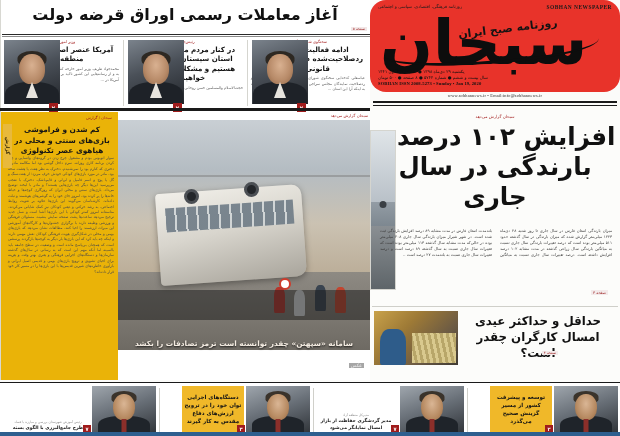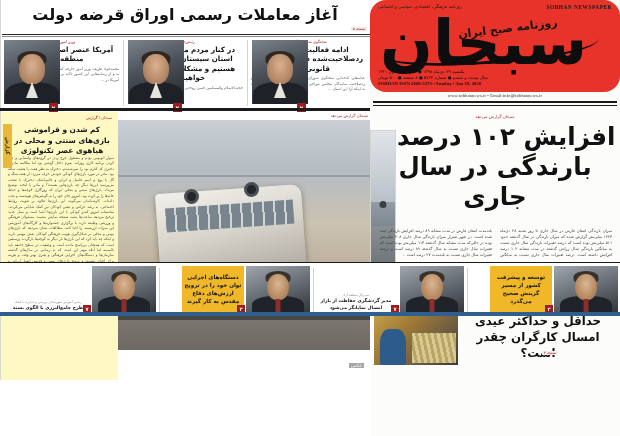--- a/index.html
+++ b/index.html
@@ -5,21 +5,21 @@
 <style>
   * { box-sizing: border-box; margin: 0; padding: 0; }
   html, body {
     width: 620px; height: 436px;
     overflow: hidden;
     background: #ffffff;
     font-family: "DejaVu Sans", "Liberation Sans", sans-serif;
   }
   .page {
     position: relative;
-    width: 620px; height: 316px;
+    width: 620px; height: 436px;
     background: #fbfbf9;
     margin-left: 48px;
   }
 
   
   .top-left {
     position: absolute; left: 0; top: 0;
     width: 370px; height: 113px;
     background: #ffffff;
     border-left: 1px solid #d8d8d2;
@@ -347,21 +347,21 @@
   .cc-credit {
     position: absolute; right: 6px; bottom: 12px;
     font-size: 4.6px; color: #eee;
     background: rgba(0,0,0,.35); padding: 0 2px;
   }
 
   
   .left-col {
     position: absolute; left: 0; top: 112px;
     width: 118px; height: 268px;
-    background: #fef9c3;
+    background: #eab308;
     border-left: 1px solid #d8d8d2;
   }
   .lc-kicker {
     position: absolute; right: 6px; top: 3px;
     font-size: 3.8px; color: #a42121;
   }
   .lc-title {
     position: absolute; right: 6px; top: 13px;
     width: 100px; text-align: center;
     font-size: 7.4px; font-weight: bold; color: #141414;
@@ -572,20 +572,21 @@
       </div>
       <div class="wheel w1"></div>
       <div class="wheel w2"></div>
       <div class="crescent"></div>
       <div class="person p1"></div>
       <div class="person p2"></div>
       <div class="person p3"></div>
       <div class="person p4"></div>
       <div class="cc-band"></div>
     </div>
+    <div class="cc-sub">سامانه «سپهتن» چقدر توانسته است ترمز تصادفات را بکشد</div>
     <div class="cc-credit">عکس</div>
   </div>
 
   <div class="left-col">
     <div class="lc-kicker">سبحان / گزارش</div>
     <div class="lc-title">کم شدن و فراموشی بازی‌های سنتی و محلی در هیاهوی عصر تکنولوژی</div>
     <div class="lc-body">سوار اتوبوس بودم و مشغول چرخ زدن در گروه‌های واتساپی و چک کردن برنامه کاری روزانه. سرم داخل گوشی بود اما مکالمه مادر و دختری که کنارم بود را نمی‌شنیدم. دخترک به نظر هفت یا هشت ساله بود. مادر در مورد بازی‌های کودکی خودش حرف می‌زد؛ از هفت‌سنگ و گل یا پوچ و اسم فامیل و لی‌لی و قایم‌باشک. دخترک با تعجب می‌پرسید این‌ها دیگر چه بازی‌هایی هستند؟ و مادر با لبخند توضیح می‌داد. بازی‌های سنتی و محلی ایران که روزگاری کوچه‌ها و حیاط خانه‌ها را پر کرده بود، امروز جای خود را به گوشی‌های هوشمند و تبلت داده‌اند. کارشناسان می‌گویند این بازی‌ها علاوه بر تقویت روابط اجتماعی، به رشد حرکتی و ذهنی کودکان نیز کمک شایانی می‌کردند. متاسفانه امروز کمتر کودکی با این بازی‌ها آشنا است و نسل جدید ترجیح می‌دهد ساعت‌ها پشت صفحه نمایش بنشیند. مسئولان فرهنگی و ورزشی وظیفه دارند با برگزاری جشنواره‌ها و کارگاه‌های آموزشی این میراث ارزشمند را احیا کنند. مطالعات نشان می‌دهد که بازی‌های بومی و محلی در شکل‌گیری هویت فرهنگی کودکان نقش مهمی دارند و اینکه چه باید کرد که این بازی‌ها بار دیگر به کوچه‌ها بازگردند پرسشی است که همچنان بی‌پاسخ مانده است و وضعیت در سطح جامعه باید بالسینه اما آنکه مهم این است که به رسانی در سال‌های گذشته سازمان‌ها و دستگاه‌های اجرایی فرهنگی و هنری بهتر وقت و هزینه برای احیای تشویق و ترویج بازی‌های بومی و قدیمی اصیل ایرانی و بازآوری خاطره‌های شیرین قدیمی‌ها با این بازی‌ها را در مسیر کار خود قرار داده‌اند؟</div>
     <div class="lc-tab">
       <span>گزارش</span>
     </div>

